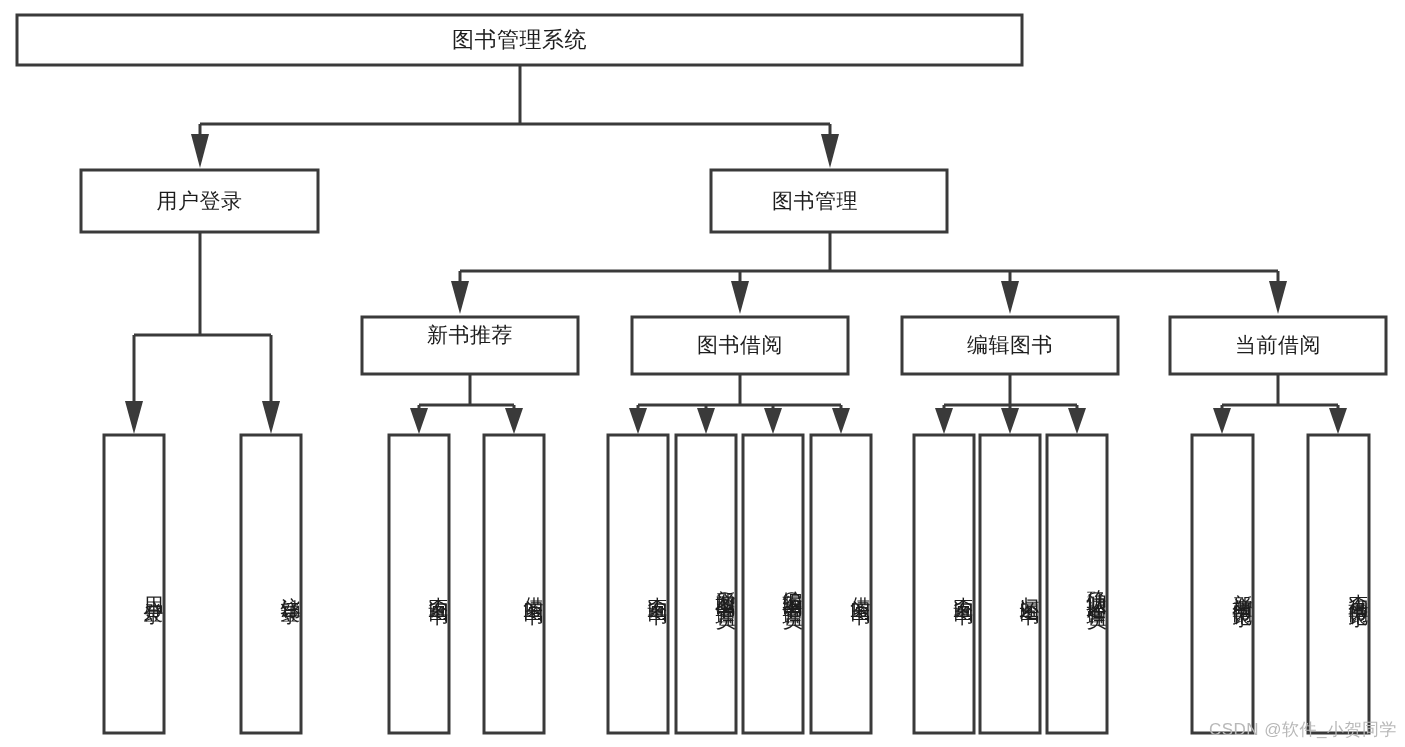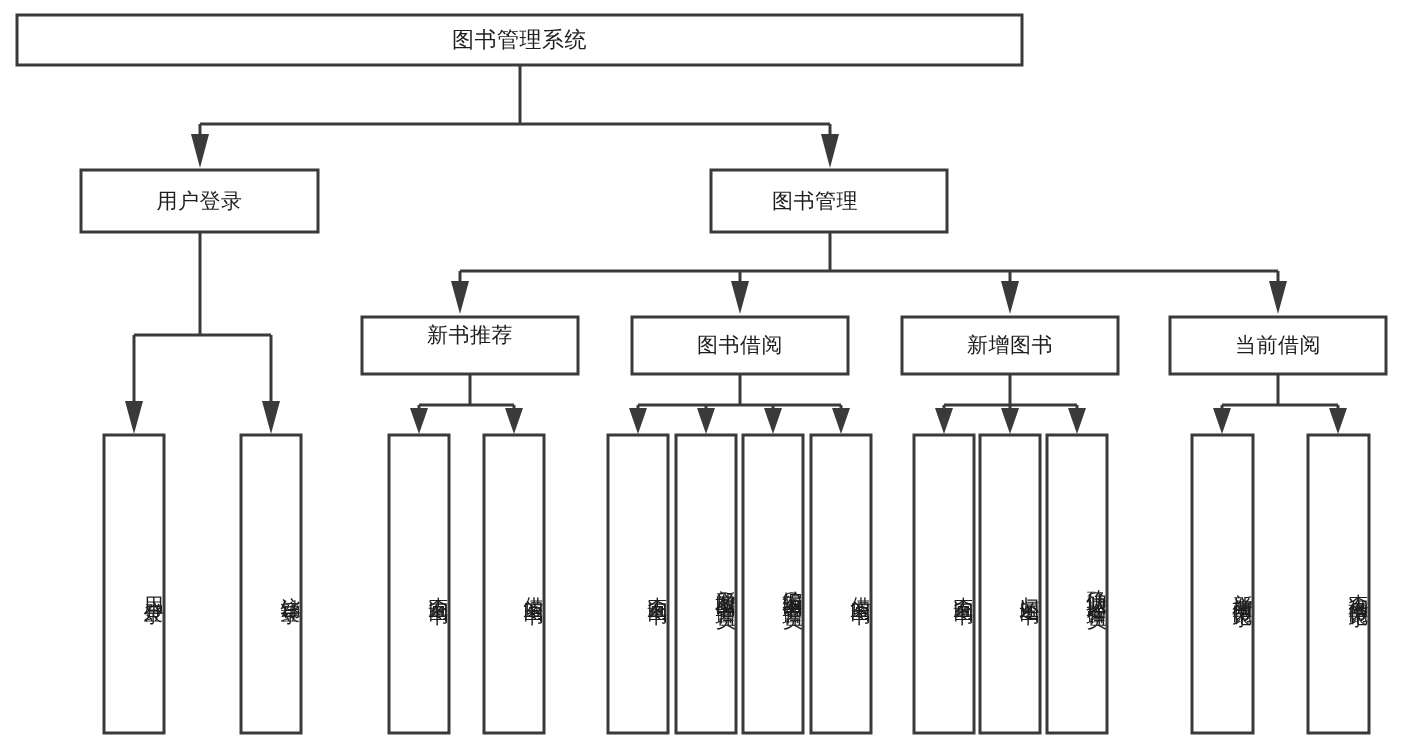--- a/index.html
+++ b/index.html
@@ -174,35 +174,36 @@
     <rect class="node-box" x="1308" y="435" width="61" height="298"></rect>
   </svg>
 
   <div class="node-label root" style="left:17px; top:15px; width:1005px; height:50px;">图书管理系统</div>
 
   <div class="node-label" style="left:81px; top:170px; width:237px; height:62px;">用户登录</div>
   <div class="node-label" style="left:711px; top:170px; width:208px; height:62px;">图书管理</div>
 
   <div class="node-label" style="left:362px; top:307px; width:216px; height:57px;">新书推荐</div>
   <div class="node-label" style="left:632px; top:317px; width:216px; height:57px;text-align:center;">图书借阅</div>
-  <div class="node-label" style="left:902px; top:317px; width:216px; height:57px;">新增图书</div>
+  <div class="node-label" style="left:902px; top:317px; width:216px; height:57px;">编辑图书</div>
   <div class="node-label" style="left:1170px; top:317px; width:216px; height:57px;">当前借阅</div>
 
   <div class="node-label vertical" style="left:104px; top:435px; width:60px; height:298px;">用户登录</div>
   <div class="node-label vertical" style="left:241px; top:435px; width:60px; height:298px;">注销登录</div>
 
   <div class="node-label vertical" style="left:389px; top:435px; width:60px; height:298px;">查询图书</div>
   <div class="node-label vertical" style="left:484px; top:435px; width:60px; height:298px;">借阅图书</div>
 
   <div class="node-label vertical" style="left:608px; top:435px; width:60px; height:298px;">查询图书</div>
   <div class="node-label vertical" style="left:676px; top:435px; width:60px; height:298px;">新增图书（管理员）</div>
   <div class="node-label vertical" style="left:743px; top:435px; width:60px; height:298px;">编辑图书（管理员）</div>
   <div class="node-label vertical" style="left:811px; top:435px; width:60px; height:298px;">借阅图书</div>
 
   <div class="node-label vertical" style="left:914px; top:435px; width:60px; height:298px;">查询图书</div>
   <div class="node-label vertical" style="left:980px; top:435px; width:60px; height:298px;">归还图书</div>
   <div class="node-label vertical" style="left:1047px; top:435px; width:60px; height:298px;">确认归还（管理员）</div>
 
   <div class="node-label vertical" style="left:1192px; top:435px; width:61px; height:298px;">新增借阅记录</div>
   <div class="node-label vertical" style="left:1308px; top:435px; width:61px; height:298px;">查询借阅记录</div>
 
+  <div class="watermark">CSDN @软件_小贺同学</div>
 
 </div>
 
 </body></html>

